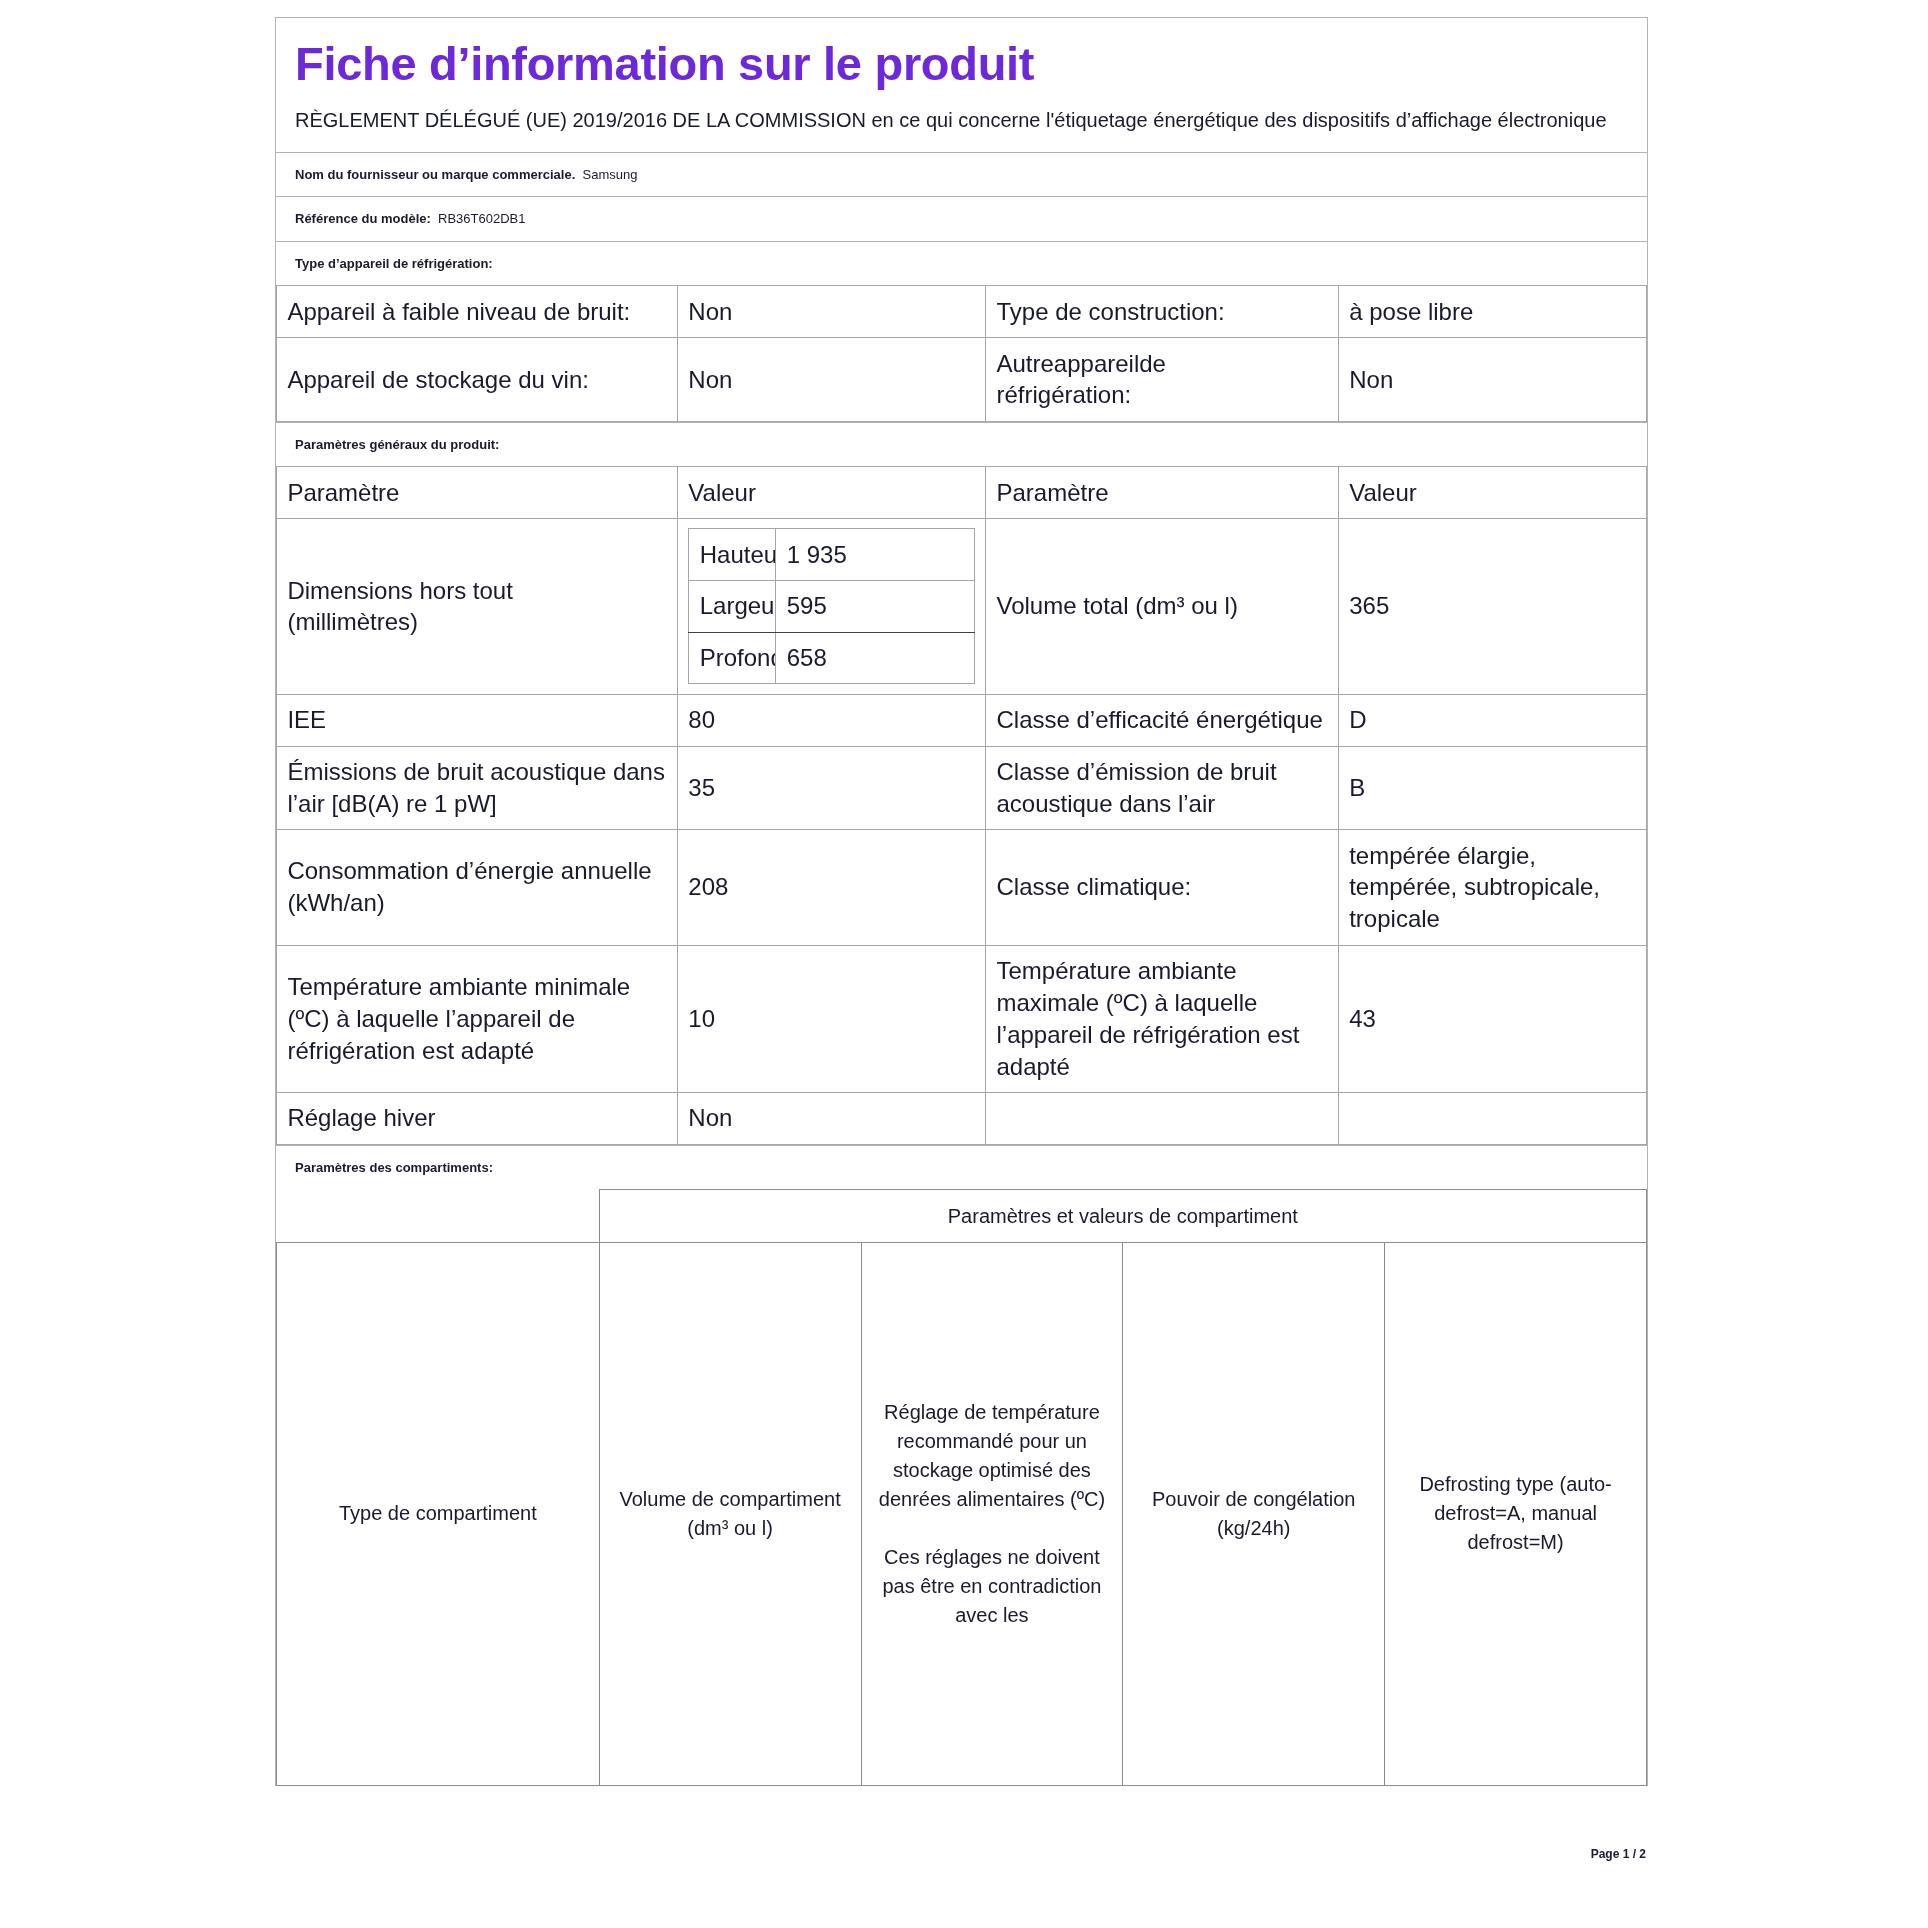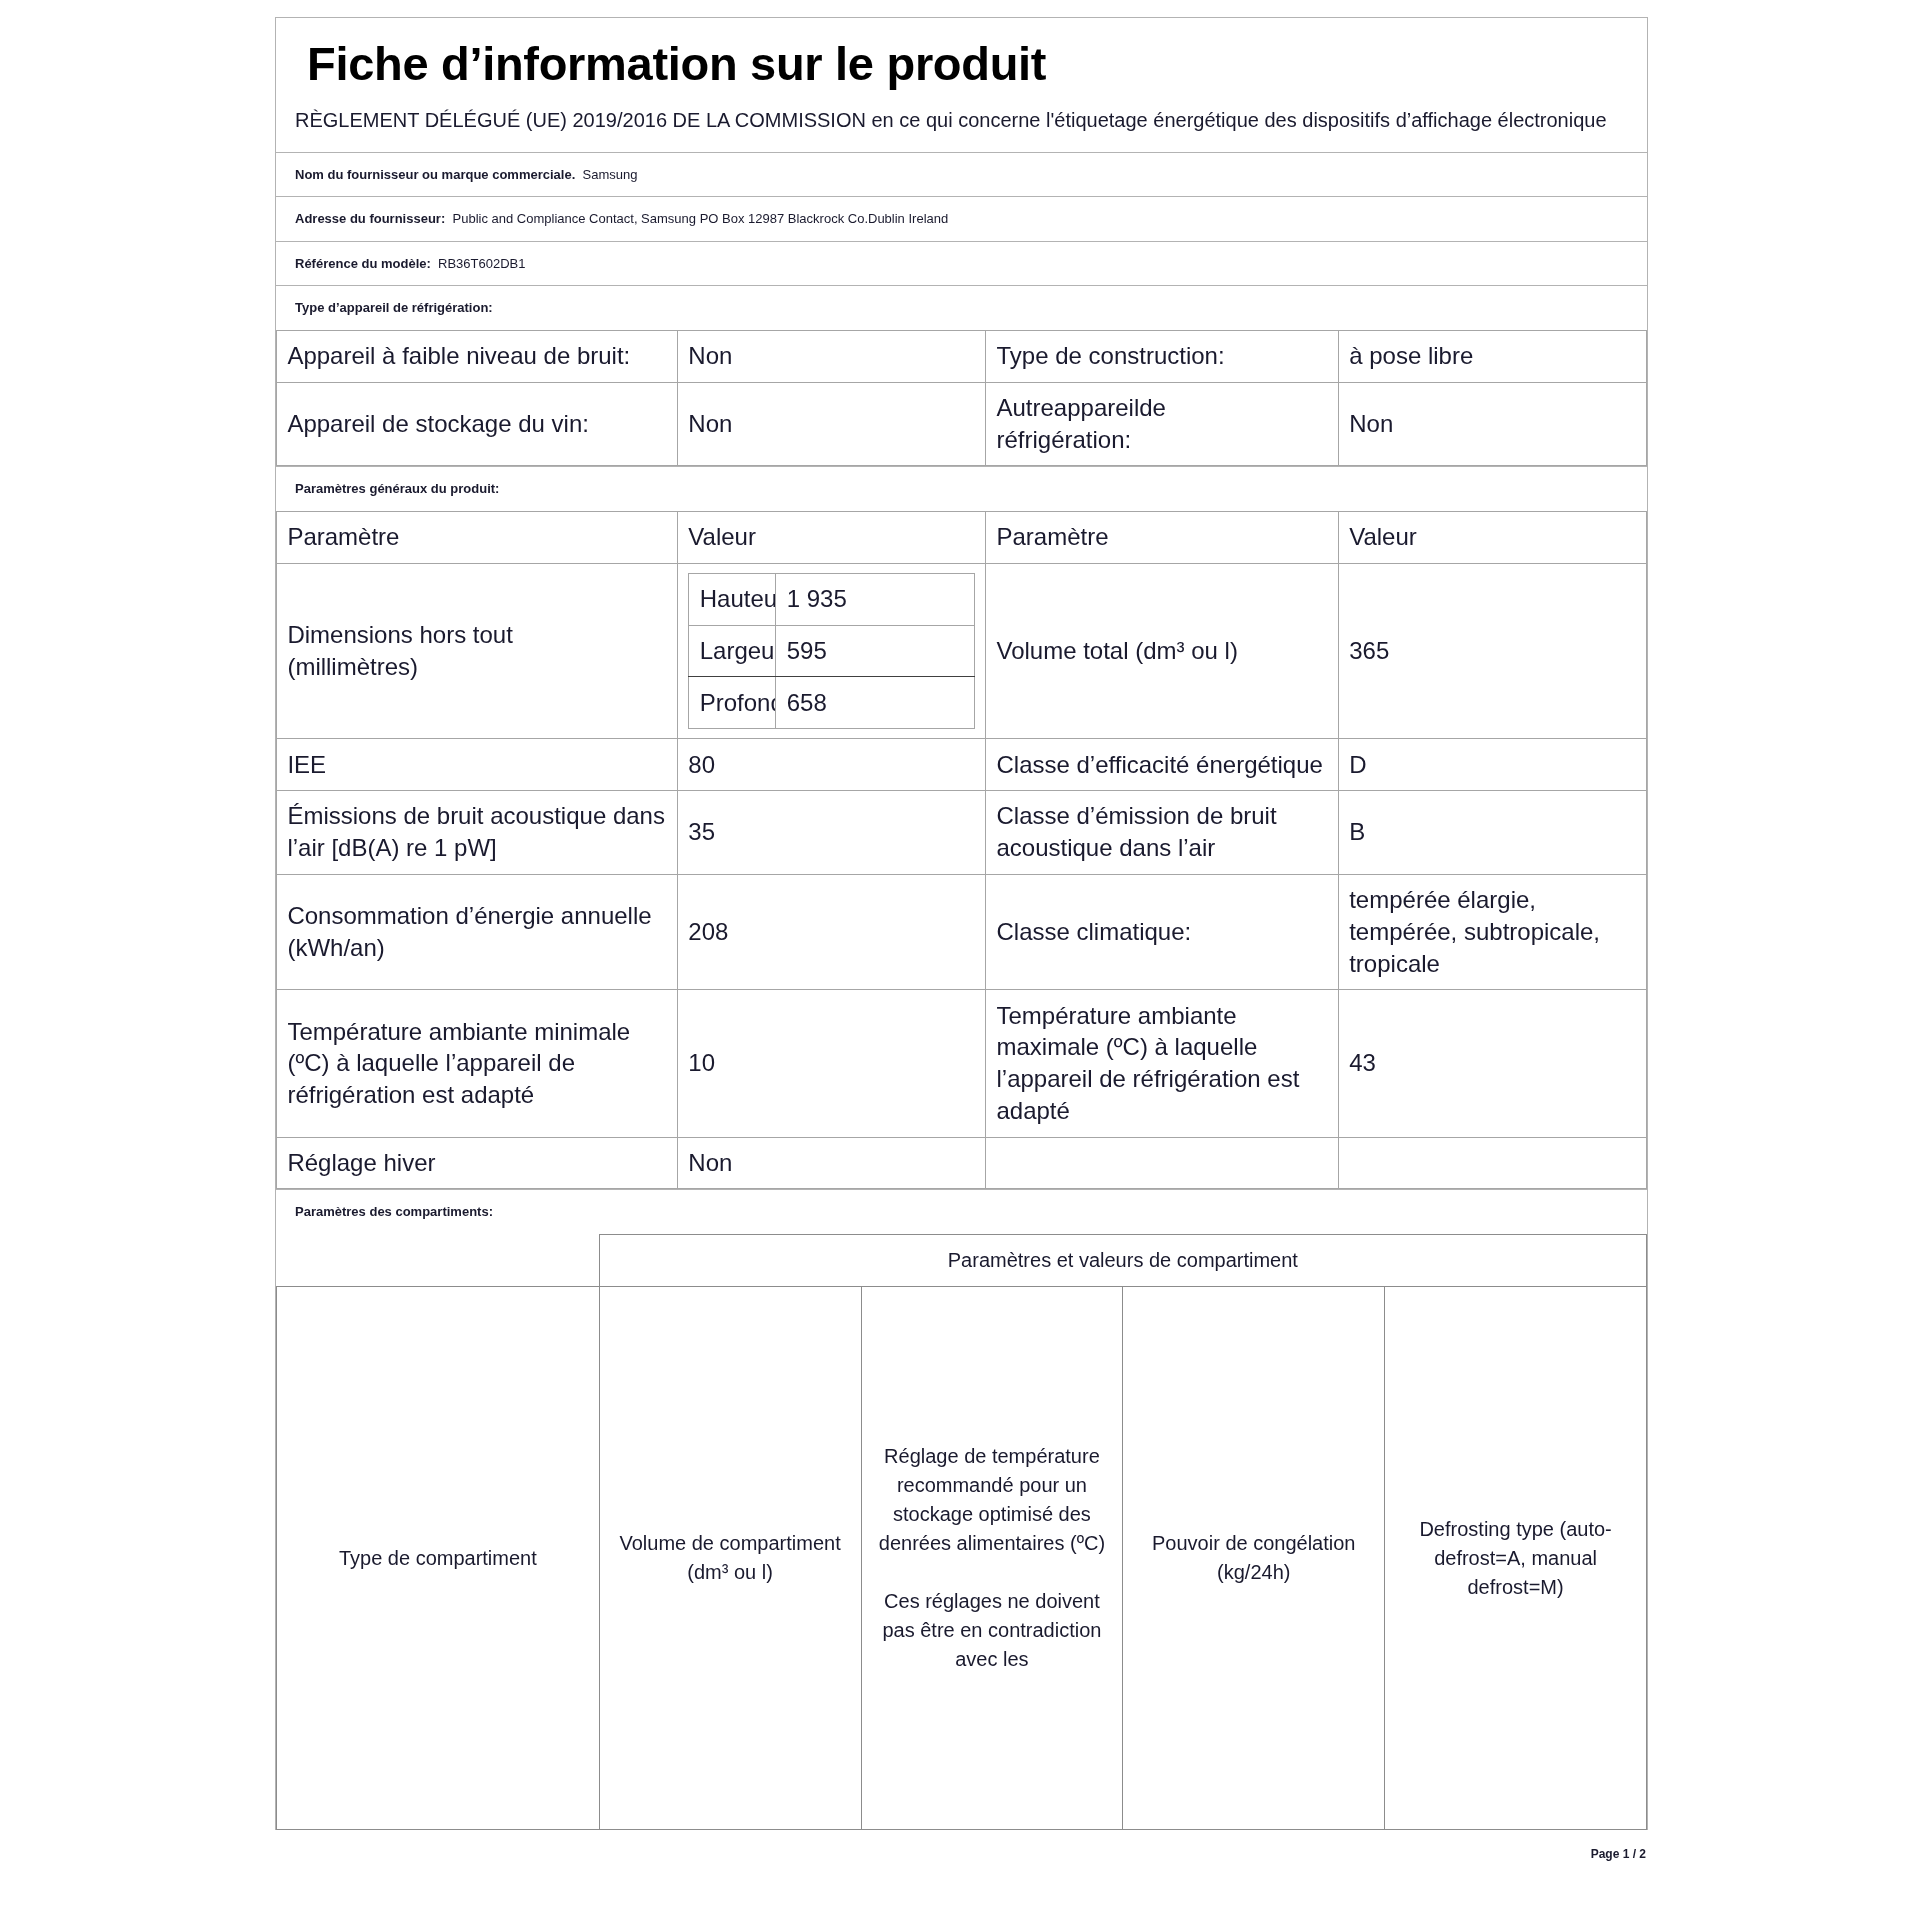--- a/index.html
+++ b/index.html
@@ -36,24 +36,24 @@
     background: #fff;
   }
 
   .title-row {
     padding: 21px 19px 7.5px 19px;
     border-bottom: none;
   }
   .doc-title {
     font-size: 47px;
     font-weight: bold;
-    color: #000000;
+    color: #6d28d9;
     letter-spacing: -0.3px;
     line-height: 1.05;
-    margin: 0 0 19px 12px;
+    margin: 0 0 19px 0;
   }
   .doc-subtitle {
     font-size: 20px;
     line-height: 1.38;
     color: #1a1a2e;
     margin: 0;
     padding-bottom: 9.4px;
   }
 
   .bandrow {
@@ -151,24 +151,20 @@
     <div class="title-row">
       <div class="doc-title">Fiche d’information sur le produit</div>
       <div class="doc-subtitle">RÈGLEMENT DÉLÉGUÉ (UE) 2019/2016 DE LA COMMISSION en ce qui concerne l'étiquetage énergétique des dispositifs d’affichage électronique</div>
     </div>
 
     <div class="bandrow">
       <span class="lbl">Nom du fournisseur ou marque commerciale.</span>
       &nbsp;<span class="val">Samsung</span>
     </div>
 
-    <div class="bandrow">
-      <span class="lbl">Adresse du fournisseur:</span>
-      &nbsp;<span class="val">Public and Compliance Contact, Samsung PO Box 12987 Blackrock Co.Dublin Ireland</span>
-    </div>
 
     <div class="bandrow">
       <span class="lbl">Référence du modèle:</span>
       &nbsp;<span class="val">RB36T602DB1</span>
     </div>
 
     <div class="bandrow">
       <span class="lbl">Type d’appareil de réfrigération:</span>
     </div>
 

